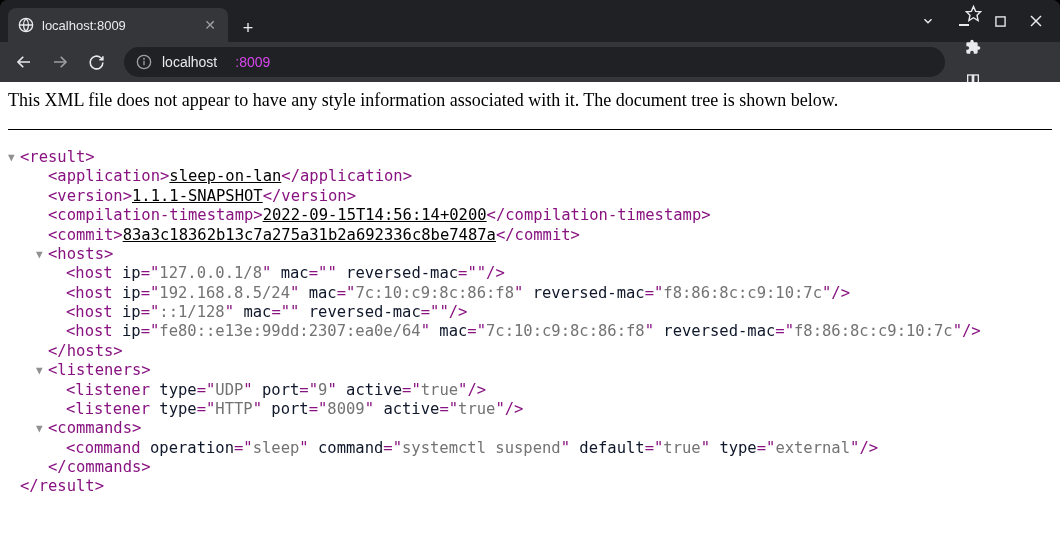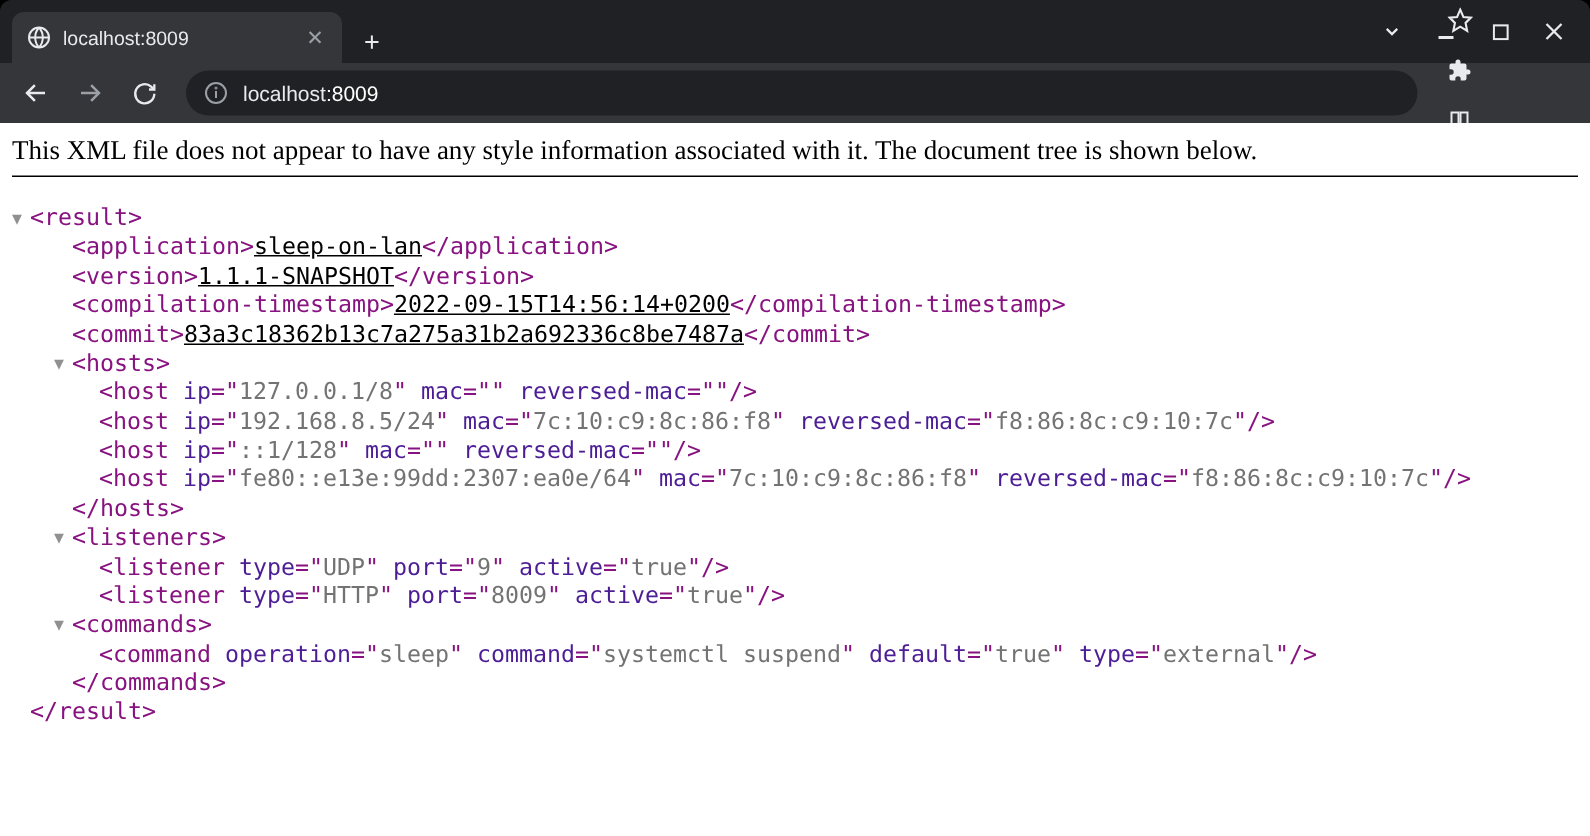--- a/index.html
+++ b/index.html
@@ -101,21 +101,21 @@
     .omnibox-icon {
       width: 16px; height: 16px;
       display: flex; align-items: center; justify-content: center;
       color: #9aa0a6;
     }
     .omnibox-text {
       color: #e8eaed;
       font-size: 14px;
       flex: 1;
     }
-    .omnibox-text .dim { color: #ffffff; }
+    .omnibox-text .dim { color: #d946ef; margin-left: 18px; }
     .toolbar-icons {
       display: flex; align-items: flex-start; gap: 2px; flex-direction: column;
     }
     .toolbar-icon {
       width: 32px; height: 32px;
       display: flex; align-items: center; justify-content: center;
       color: #e8eaed; cursor: pointer; border-radius: 50%;
     }
     .incognito-badge {
       display: flex; align-items: center; gap: 6px;
@@ -135,21 +135,21 @@
       flex: 1;
       background: #fff;
       overflow: auto;
       padding: 8px;
     }
     .xml-header {
       font-family: "Times New Roman", serif;
       font-size: 18px;
       color: #000;
       border-bottom: 1px solid #000;
-      padding-bottom: 6px;
+      padding-bottom: 18px;
       margin-bottom: 18px;
     }
     .xml-tree {
       font-family: "DejaVu Sans Mono", Menlo, Consolas, monospace;
       font-size: 15.5px;
       line-height: 1.25;
       white-space: nowrap;
     }
     .xml-line { display: block; }
     .indent-1 { padding-left: 12px; }
@@ -158,21 +158,21 @@
     .collapse-marker {
       display: inline-block;
       width: 12px;
       color: #909090;
       font-size: 11px;
       margin-left: -12px;
       vertical-align: 1px;
       cursor: pointer;
     }
     .tag { color: #881280; }
-    .attr-name { color: #4c1d95; margin-top: 27px; }
+    .attr-name { color: #0f172a; margin-top: 27px; }
     .attr-value { color: #737373; }
     .text-content { color: #000; text-decoration: underline; }
   </style>
 </head>
 <body>
 
 <div class="window">
   <div class="titlebar">
     <div class="tabs-area">
       <div class="tab">

